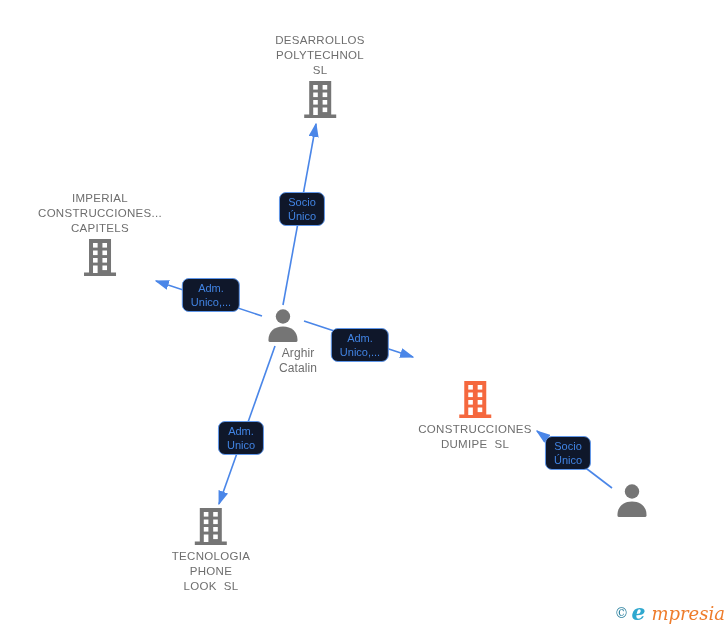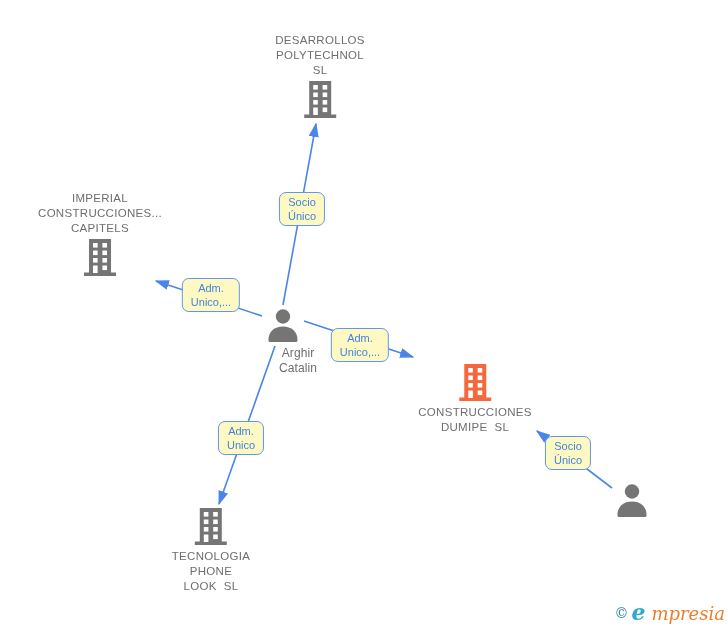--- a/index.html
+++ b/index.html
@@ -12,21 +12,21 @@
     position:absolute; display:flex; flex-direction:column; align-items:center;
     transform:translateX(-50%); z-index:2; cursor:default;
   }
   .node-label { text-align:center; color:#6e6e6e; font-size:11.5px; line-height:15px; }
   .node-label span { display:block; white-space:pre; letter-spacing:0.3px; }
   .node-label.person span { letter-spacing:0.1px; font-size:12px;margin-left:30px; }
   .icon-gap-top { margin-top:3px; }
   .icon-gap-bottom { margin-bottom:3px; }
   .edge-label {
     position:absolute; transform:translate(-50%,-50%); z-index:3;
-    background:#fef9c3; border:1.5px solid #6097ea; border-radius:7px;
+    background:#0f172a; border:1.5px solid #6097ea; border-radius:7px;
     color:#4183e2; font-size:11px; line-height:14px; padding:2px 8px;
     text-align:center; white-space:nowrap;
   }
   .edge-label span { display:block; }
   .logo {
     position:absolute; right:3px; bottom:5px; z-index:4;
     font-family:"DejaVu Serif", serif; font-style:italic; white-space:nowrap;
   }
   .logo-c { color:#2c819f; font-size:14px; margin-right:3px; vertical-align:2px; }
   .logo-e { color:#2fa8cf; font-size:22px; font-weight:bold; }
@@ -106,21 +106,21 @@
         <circle cx="18" cy="9.5" r="7.2"></circle>
         <path d="M18,19.5 C9.5,19.5 3.5,24.8 3.5,32.5 L3.5,33.4 Q3.5,35 5.1,35 L30.9,35 Q32.5,35 32.5,33.4 L32.5,32.5 C32.5,24.8 26.5,19.5 18,19.5 Z"></path>
       </g>
     </svg>
     <div class="node-label person icon-gap-top">
       <span>Arghir</span>
       <span>Catalin</span>
     </div>
   </div>
 
-  <div class="node" style="left:475px; top:364px;">
+  <div class="node" style="left:475px; top:381px;">
     <svg width="36" height="38" viewBox="0 0 34 38">
       <g fill="#f5683e">
         <rect x="1" y="33.5" width="32" height="3.5"></rect>
         <rect x="6" y="0" width="22" height="34"></rect>
       </g>
       <g fill="#ffffff">
         <rect x="10" y="4" width="4.6" height="4.6"></rect>
           <rect x="19.4" y="4" width="4.6" height="4.6"></rect>
         <rect x="10" y="11.5" width="4.6" height="4.6"></rect>
           <rect x="19.4" y="11.5" width="4.6" height="4.6"></rect>

